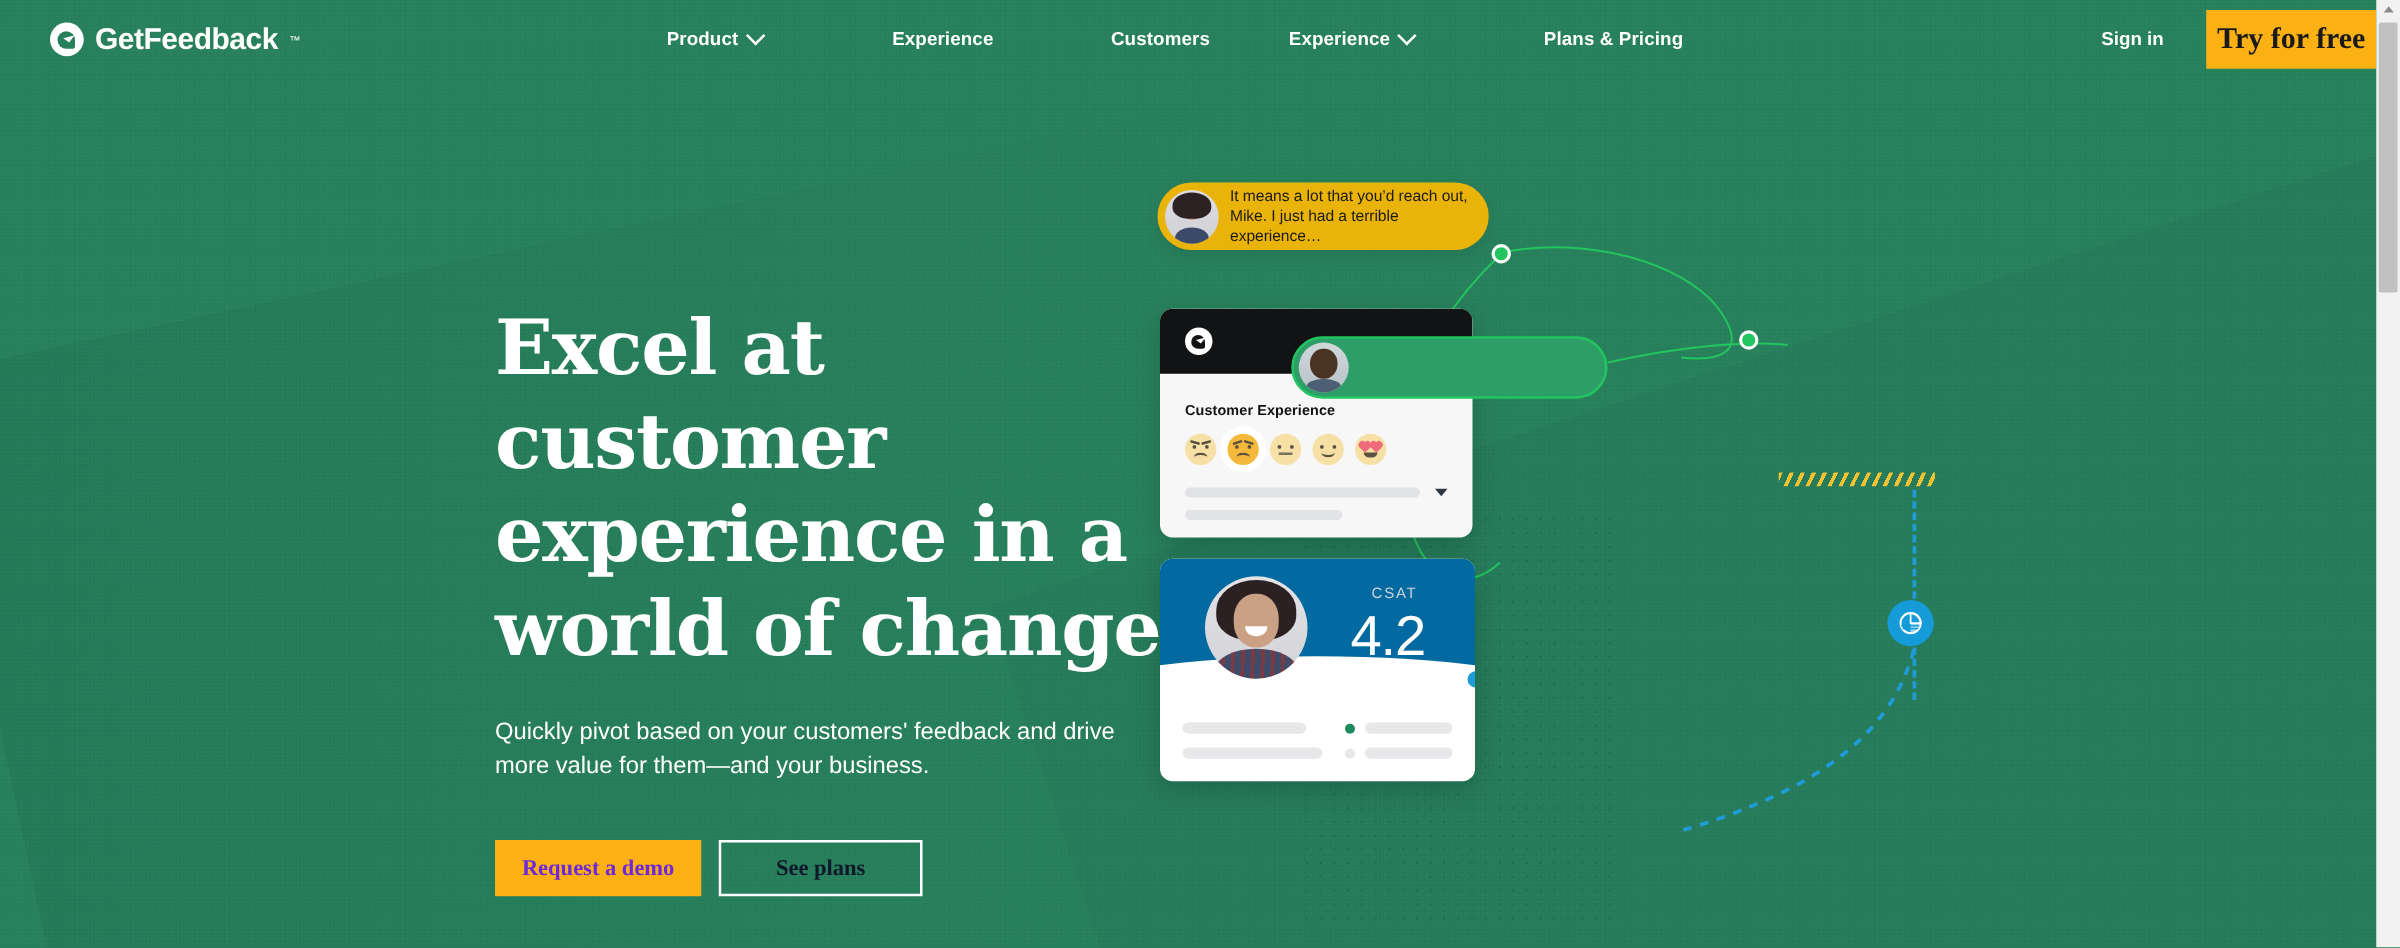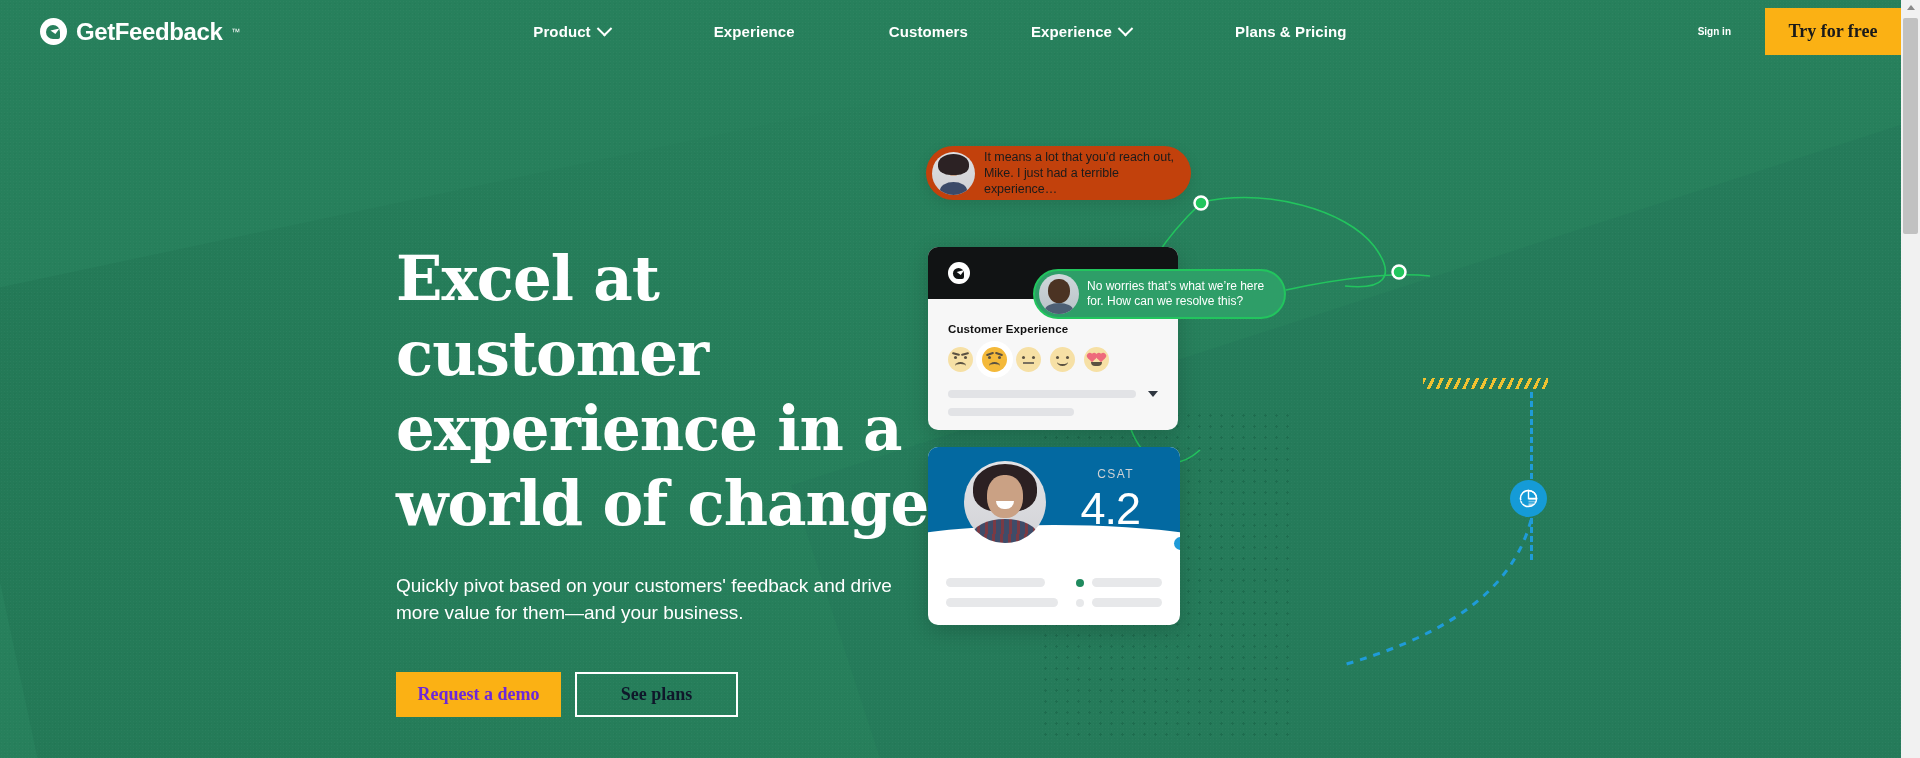--- a/index.html
+++ b/index.html
@@ -96,27 +96,27 @@
   .chev {
     width:11px; height:11px; display:inline-block;
     border-right:2px solid #fff; border-bottom:2px solid #fff;
     transform:rotate(45deg) translate(-2px,-2px);
   }
 
   .header-right {
     margin-left:auto; display:flex; align-items:center;
   }
   .signin {
-    color:#fff; font-size:10px; font-weight:700; cursor:pointer;
+    color:#fff; font-size:15px; font-weight:700; cursor:pointer;
     margin-right:34px;
   }
   .try-free {
     background:#fbb114; color:#1a1a1a;
     font-family:"Liberation Serif", serif;
-    font-weight:700; font-size:18px;
+    font-weight:700; font-size:24px;
     width:136px; height:47px;
     display:flex; align-items:center; justify-content:center;
     cursor:pointer; border:none;
   }
 
   
   .hero-copy {
     position:absolute; left:396px; top:241px; width:570px; z-index:30;
   }
   .headline {
@@ -187,21 +187,21 @@
     width:37px; height:37px; border-radius:50%;
     background:#159bd7;
     display:flex; align-items:center; justify-content:center;
     cursor:pointer;
   }
 
   
   .bubble-white {
     position:absolute; left:-84px; top:66px;
     width:265px; height:54px;
-    background:#c2410c;
+    background:#eab308;
     border-radius:27px;
     display:flex; align-items:center;
     padding-left:6px;
     box-shadow:0 4px 14px rgba(0,0,0,.10);
   }
   .bubble-white .av {
     width:43px; height:43px; border-radius:50%;
     flex:0 0 auto;
     background:radial-gradient(circle at 50% 34%, #c9a68d 0 26%, transparent 27%),
                linear-gradient(#dfdfe2,#cfd0d4);
@@ -537,21 +537,20 @@
       <span class="blue-dot"></span>
     </div>
 
     <div class="bubble-white">
       <span class="av"></span>
       <span class="txt">It means a lot that you’d reach out, Mike. I just had a terrible experience…</span>
     </div>
 
     <div class="bubble-green">
       <span class="av"></span>
-      <span class="txt">No worries that’s what we’re here for. How can we resolve this?</span>
     </div>
 
   </div>
 </div>
 
 <div class="scrollbar">
   <div class="sb-arrow">
       <span class="tri"></span>
     </div>
   <div class="sb-thumb"></div>

